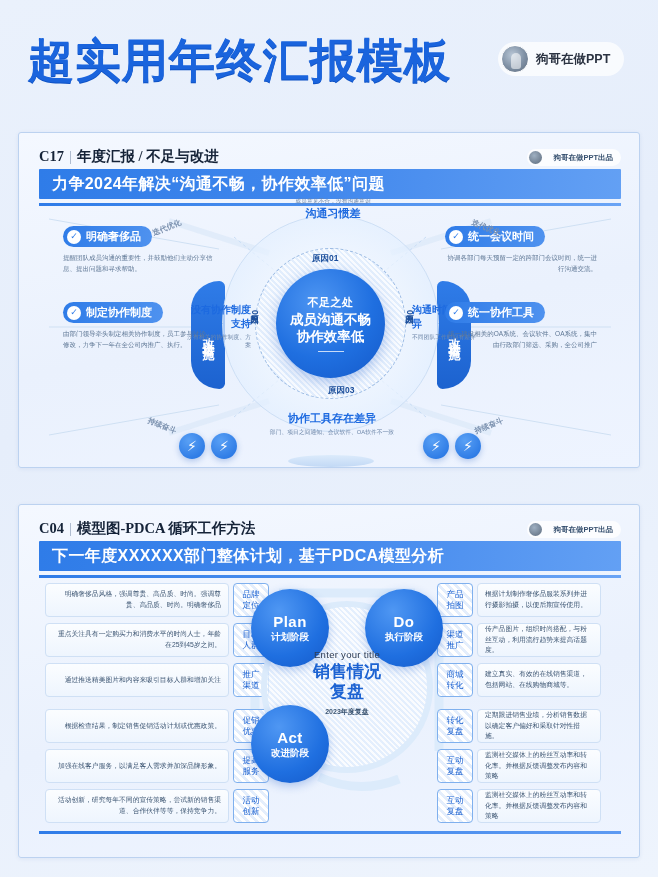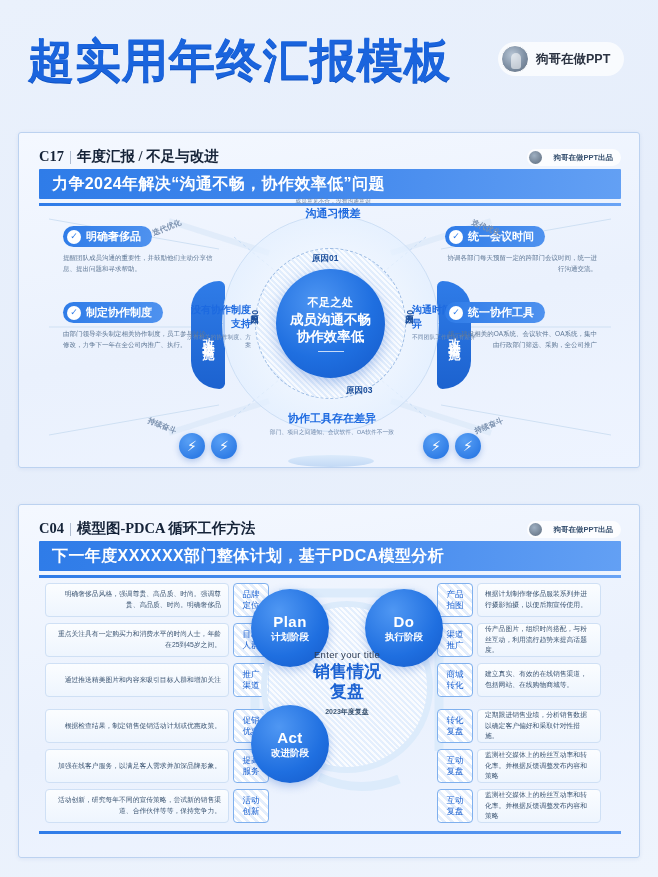--- a/index.html
+++ b/index.html
@@ -114,21 +114,21 @@
     box-shadow: 0 4px 14px rgba(25,90,200,.35);
   }
   .core-top { font-size: 11px; font-weight: 700; letter-spacing: .5px; margin-bottom: 2px; }
   .core-big { font-size: 13.5px; font-weight: 700; line-height: 1.25; text-align: center; }
   .core-rule { width: 26px; height: 1.5px; background: rgba(255,255,255,.75); margin-top: 5px; }
 
   .cause-tag {
     position: absolute; font-size: 8.5px; font-weight: 700; color: #1b4e9b; white-space: nowrap;
   }
   .cause-01 { left: 90px; top: 38px; }
-  .cause-03 { left: 90px; top: 170px; padding-left: 34px; }
+  .cause-03 { left: 72px; top: 170px; padding-left: 34px; }
   .cause-02 { left: 27px; top: 93px; writing-mode: vertical-rl; letter-spacing: 1px; }
   .cause-04 { left: 182px; top: 93px; writing-mode: vertical-rl; letter-spacing: 1px; }
 
   .spoke-title { font-size: 11px; font-weight: 700; color: #1d6ae0; white-space: nowrap; }
   .spoke-sub { font-size: 5.8px; color: #6d86a8; line-height: 1.45; margin-top: 2px; }
 
   .spoke-top { position: absolute; left: 46px; top: -18px; width: 130px; text-align: center; }
   .spoke-top .spoke-sub { margin: 0 0 1px; }
   .spoke-bottom { position: absolute; left: 40px; top: 196px; width: 140px; text-align: center; }
   .spoke-inleft { position: absolute; left: -35px; top: 88px; width: 64px; text-align: right; }

